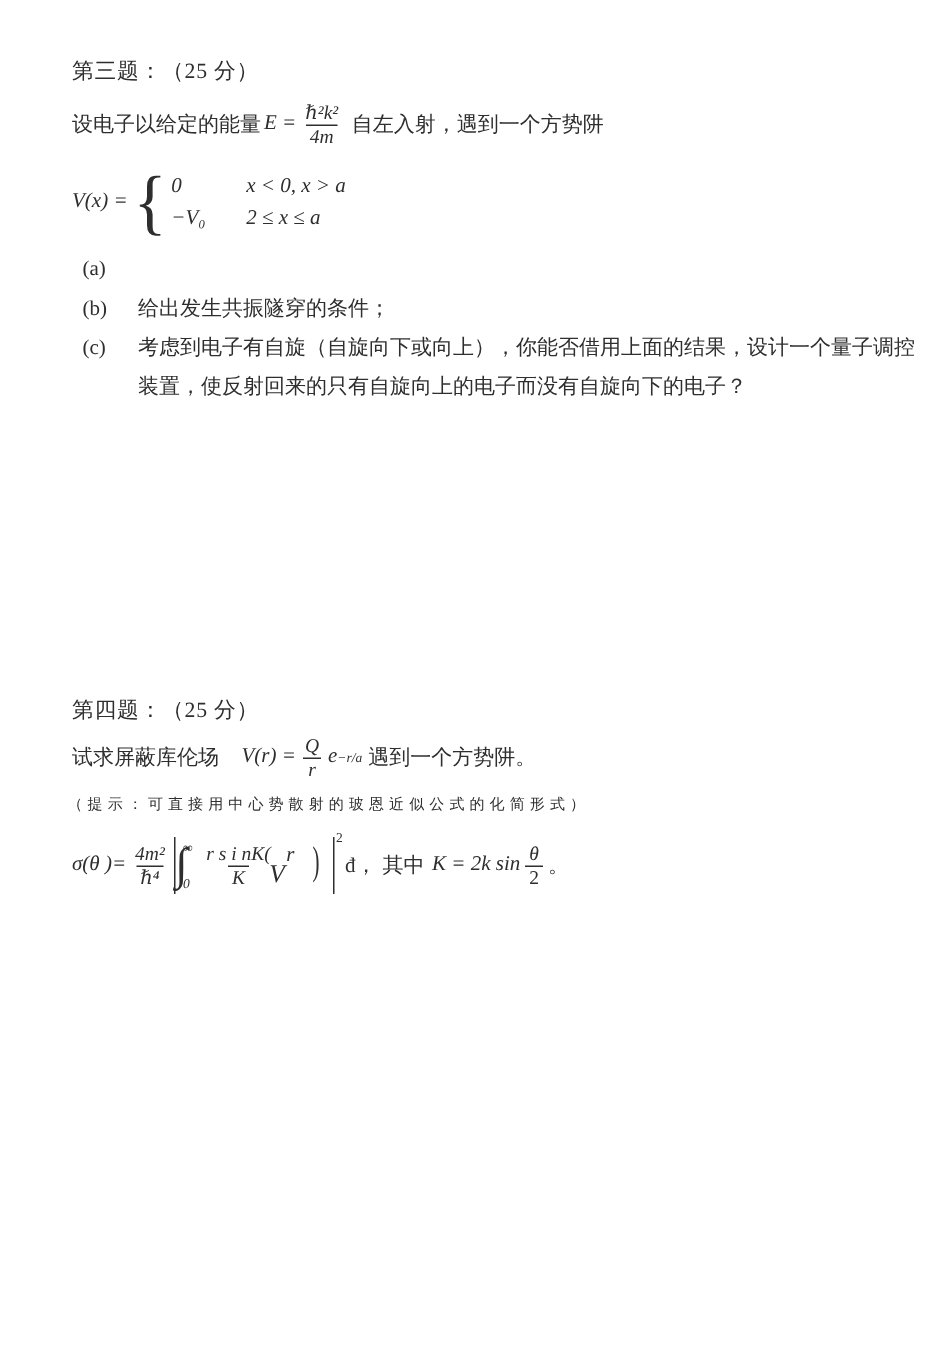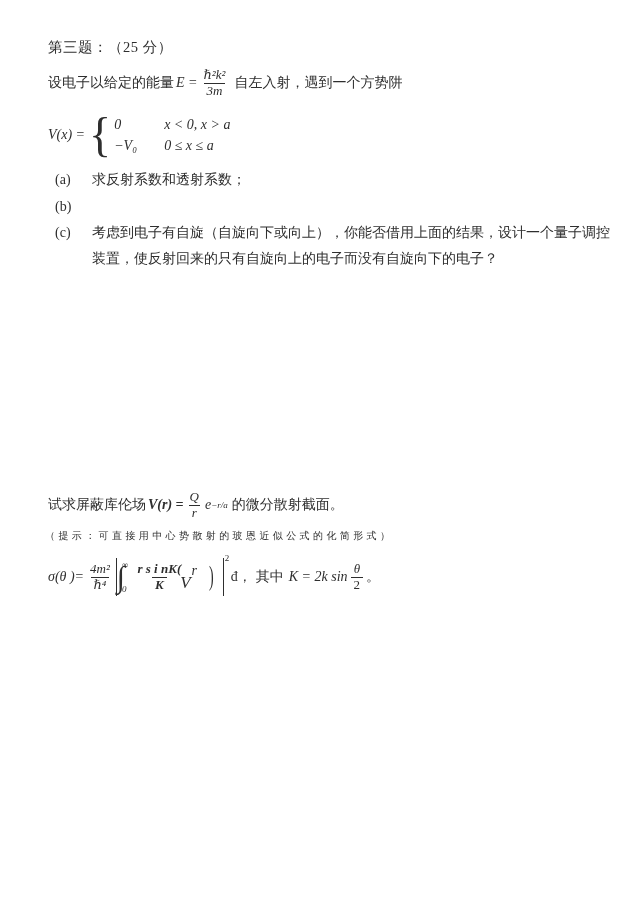--- a/index.html
+++ b/index.html
@@ -45,83 +45,84 @@
 
 <div class="page">
 
   <div class="abs title" style="left:48px;top:38px;">第三题：（25 分）</div>
 
   <div class="abs row" style="left:48px;top:60px;height:46px;">
     <span>设电子以给定的能量</span>
     <span class="mi" style="margin-left:2px;">E =</span>
     <span class="frac mi">
       <span class="num">ℏ²k²</span>
-      <span class="den">3m</span>
+      <span class="den">4m</span>
     </span>
     <span style="margin-left:3px;">自左入射，遇到一个方势阱</span>
   </div>
 
   <div class="abs row" style="left:48px;top:114px;height:42px;">
     <span class="mi">V(x) =</span>
     <span class="brace">{</span>
     <span class="pw">
       <span class="pwrow">
         <span class="pwval mi">0</span>
         <span class="mi">x &lt; 0, x &gt; a</span>
       </span>
       <span class="pwrow">
         <span class="pwval mi">−V₀</span>
-        <span class="mi">0 ≤ x ≤ a</span>
+        <span class="mi">2 ≤ x ≤ a</span>
       </span>
     </span>
   </div>
 
   <div class="abs item" style="left:55px;top:167px;">
     <span class="label">(a)</span>
-    <span>求反射系数和透射系数；</span>
   </div>
   <div class="abs item" style="left:55px;top:194px;">
     <span class="label">(b)</span>
+    <span>给出发生共振隧穿的条件；</span>
   </div>
   <div class="abs item" style="left:55px;top:220px;">
     <span class="label">(c)</span>
     <span>
       <span style="display:block;text-align:center;">考虑到电子有自旋（自旋向下或向上），你能否借用上面的结果，设计一个量子调控</span>
       <span style="display:block;">装置，使反射回来的只有自旋向上的电子而没有自旋向下的电子？</span>
     </span>
   </div>
 
+  <div class="abs title" style="left:48px;top:464px;">第四题：（25 分）</div>
 
   <div class="abs row" style="left:48px;top:486px;height:38px;">
     <span>试求屏蔽库伦场</span>
-    <span class="mi" style="margin-left:2px;font-weight:bold;">V(r) =</span>
+    <span class="mi" style="margin-left:15px;">V(r) =</span>
     <span class="frac mi">
       <span class="num">Q</span>
       <span class="den">r</span>
     </span>
     <span class="mi">e</span>
       <span class="expsup">−r/a</span>
-    <span style="margin-left:4px;">的微分散射截面。</span>
+    <span style="margin-left:4px;">遇到一个方势阱。</span>
   </div>
 
   <div class="abs hint" style="left:45px;top:529px;">（提示：可直接用中心势散射的玻恩近似公式的化简形式）</div>
 
   <div class="abs row" style="left:48px;top:554px;height:46px;">
     <span class="mi">σ(θ )=</span>
     <span class="frac mi">
       <span class="num">4m²</span>
       <span class="den">ℏ⁴</span>
     </span>
     <span class="tallbar"></span>
     <span class="int">∫</span>
     <span class="bounds">
       <span>∞</span>
       <span>0</span>
     </span>
-    <span class="frac mi" style="margin-left:6px;font-weight:bold;">
+    <span class="frac mi" style="margin-left:6px;">
       <span class="num">r s i nK(</span>
       <span class="den">K</span>
     </span>
     <span class="mi vglyph">V</span>
     <span class="mi rglyph">r</span>
     <span class="stretchparen">)</span>
     <span class="tallbar">
         <span class="sup2">2</span>
       </span>
     <span style="margin-left:7px;">đ，</span>

